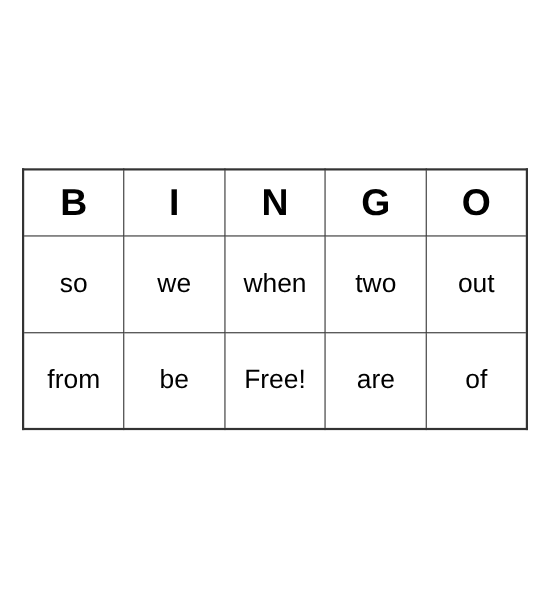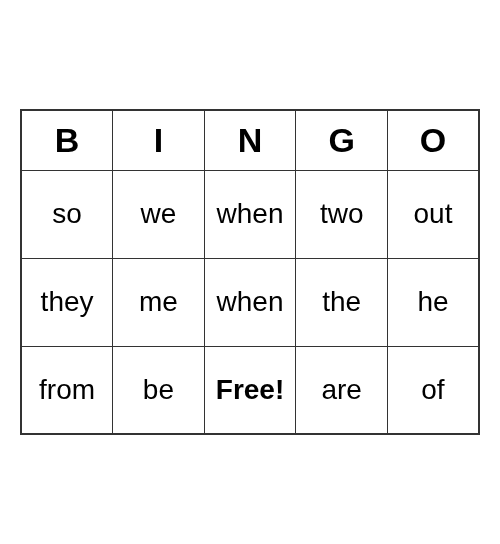--- a/index.html
+++ b/index.html
@@ -23,21 +23,21 @@
       border-collapse: collapse;
       width: 460px;
     }
 
     .bingo-card td, .bingo-card th {
       border: 1.5px solid #333;
       text-align: center;
       vertical-align: middle;
       width: 92px;
       height: 88px;
-      font-size: 28px;
+      font-size: 24px;
     }
 
     .bingo-card th {
       font-size: 34px;
       font-weight: bold;
       height: 60px;
       background: #fff;
     }
   </style>
 </head>
@@ -55,27 +55,20 @@
   </thead>
   <tbody id="bingo-body">
   <tr>
         <td>so</td>
         <td>we</td>
         <td>when</td>
         <td>two</td>
         <td>out</td>
       </tr>
       <tr>
-        <td>they</td>
-        <td>me</td>
-        <td>when</td>
-        <td>the</td>
-        <td>he</td>
-      </tr>
-      <tr>
         <td>from</td>
         <td>be</td>
-        <td style="font-weight: bold;">Free!</td>
+        <td style="font-weight: normal;">Free!</td>
         <td>are</td>
         <td>of</td>
       </tr>
     </tbody>
 </table>
 
 </body></html>

